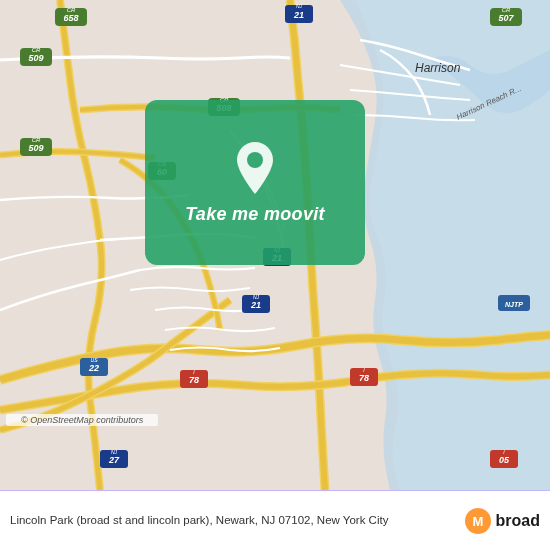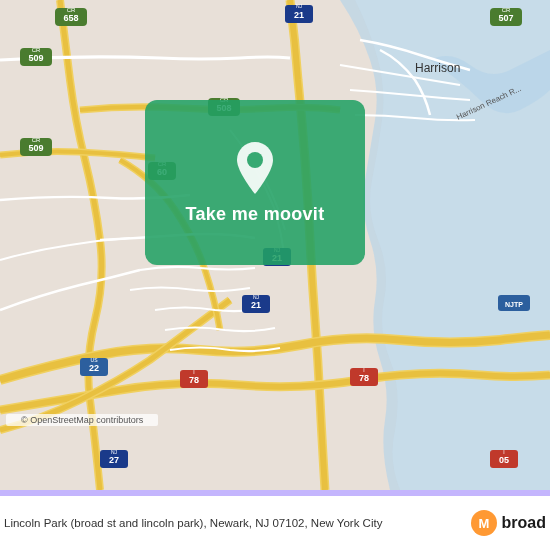--- a/index.html
+++ b/index.html
@@ -10,20 +10,21 @@
       font-family: Arial, sans-serif;
       position: relative;
     }
 
     #map-container {
       width: 550px;
       height: 490px;
       position: relative;
       overflow: hidden;
       background-color: #e8e0d8;
+      font-style: italic;
     }
 
     
     #map-svg {
       width: 100%;
       height: 100%;
       position: absolute;
       top: 0; left: 0;
     }
 
@@ -57,22 +58,22 @@
       letter-spacing: 0.3px;
     }
 
     
     #footer {
       width: 550px;
       height: 60px;
       background-color: white;
       display: flex;
       align-items: center;
-      padding: 0 4px;
-      border-top: 6px solid #c4b5fd;
+      padding: 0 10px;
+      border-top: 1px solid #c4b5fd;
       position: relative;
     }
 
     .footer-text {
       font-size: 11.5px;
       color: #333;
       flex: 1;
       line-height: 1.4;
     }
 

